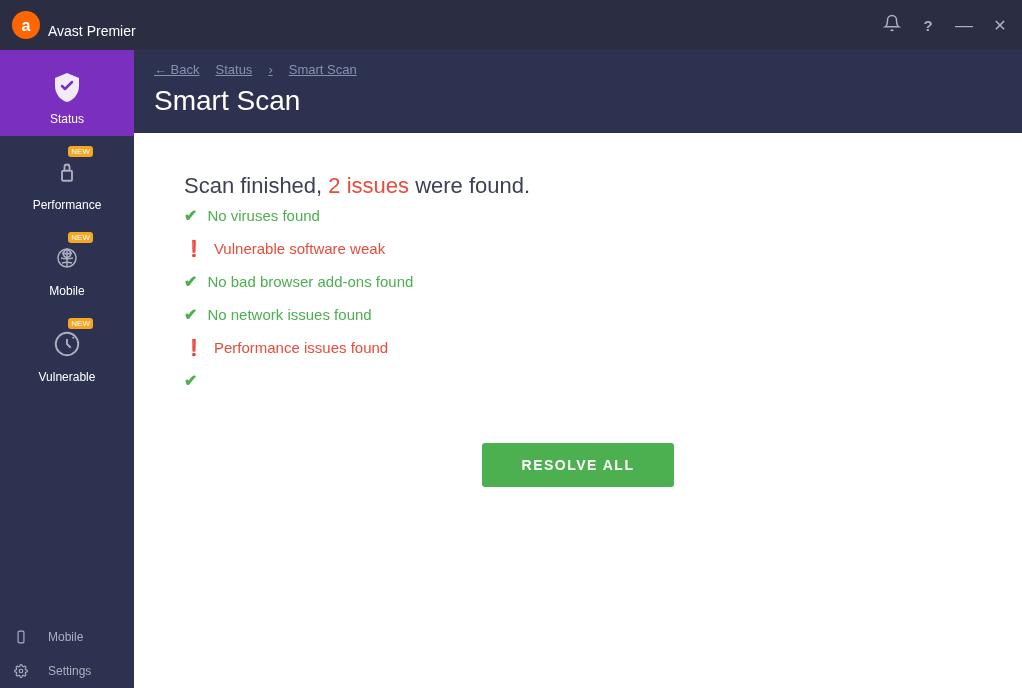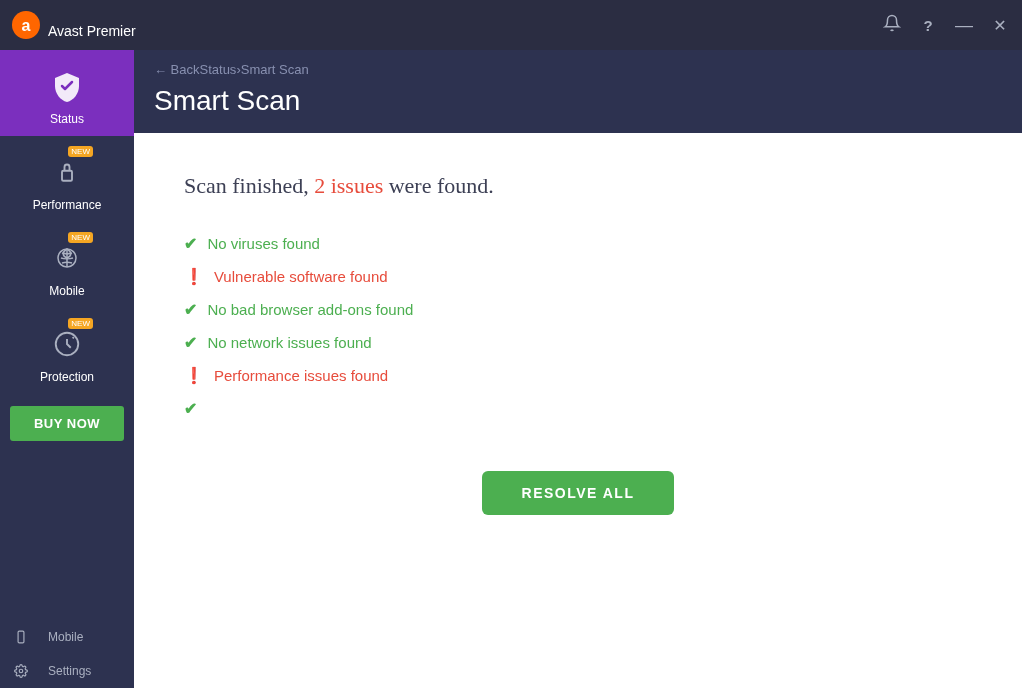--- a/index.html
+++ b/index.html
@@ -139,24 +139,25 @@
     }
 
     
     .content-header {
       background: #2d3250;
       padding: 12px 20px 16px;
     }
     .breadcrumb {
       display: flex;
       align-items: center;
-      gap: 0;
+      gap: 16px;
       margin-bottom: 8px;
       color: #8890b0;
       font-size: 13px;
+      text-decoration: underline;
     }
     .breadcrumb-back {
       cursor: pointer;
       color: #8890b0;
     }
     .breadcrumb-sep { color: #8890b0; }
     .breadcrumb-link { cursor: pointer; color: #8890b0; }
     .page-title {
       color: #ffffff;
       font-size: 28px;
@@ -169,23 +170,21 @@
       background: #ffffff;
       padding: 40px 50px;
       display: flex;
       flex-direction: column;
       align-items: flex-start;
     }
 
     .scan-summary {
       font-size: 22px;
       color: #3d4055;
-      margin-bottom: 28px;
       font-weight: 300;
-      font-family: Liberation Serif, serif;
     }
     .scan-summary .issues-count {
       color: #e74c3c;
       font-weight: 400;
     }
 
     .results-list {
       list-style: none;
       margin-bottom: 36px;
       width: 100%;
@@ -295,24 +294,23 @@
 
     <div class="sidebar-item">
       <div class="sidebar-icon">
         <span class="new-badge">NEW</span>
         <svg width="30" height="30" viewBox="0 0 24 24" fill="none" stroke="#aab0c0" stroke-width="1.5">
           <circle cx="12" cy="12" r="9"></circle>
           <path d="M12 8v4l3 3"></path>
           <path d="M16.5 7.5l1-1"></path>
         </svg>
       </div>
-      <span class="sidebar-label">Protection</span>
-    </div>
-
-    <button class="buy-now-btn">BUY NOW</button>
+      <span class="sidebar-label">Vulnerable</span>
+    </div>
+
 
     <div class="sidebar-bottom">
       <div class="sidebar-bottom-item">
         <svg width="14" height="14" viewBox="0 0 24 24" fill="none" stroke="#aab0c0" stroke-width="2">
           <rect x="7" y="2" width="10" height="20" rx="2"></rect>
           <line x1="12" y1="18" x2="12" y2="18.01"></line>
         </svg>
         <span>Mobile</span>
       </div>
       <div class="sidebar-bottom-item">
@@ -344,36 +342,36 @@
         <span>were found.</span>
       </p>
 
       <ul class="results-list">
         <li class="result-item">
           <span class="result-icon-ok">✔</span>
           <span class="result-text-ok">No viruses found</span>
         </li>
         <li class="result-item">
           <span class="result-icon-warn">❗</span>
-          <span class="result-text-warn">Vulnerable software found</span>
+          <span class="result-text-warn">Vulnerable software weak</span>
         </li>
         <li class="result-item">
           <span class="result-icon-ok">✔</span>
           <span class="result-text-ok">No bad browser add-ons found</span>
         </li>
         <li class="result-item">
           <span class="result-icon-ok">✔</span>
           <span class="result-text-ok">No network issues found</span>
         </li>
         <li class="result-item">
           <span class="result-icon-warn">❗</span>
           <span class="result-text-warn">Performance issues found</span>
         </li>
         <li class="result-item">
           <span class="result-icon-ok">✔</span>
         </li>
       </ul>
 
-      <button class="resolve-btn" style="align-self:center;border-radius:6px;">RESOLVE ALL</button>
+      <button class="resolve-btn" style="align-self:center;">RESOLVE ALL</button>
     </div>
   </div>
 
 </div>
 
 </body></html>

